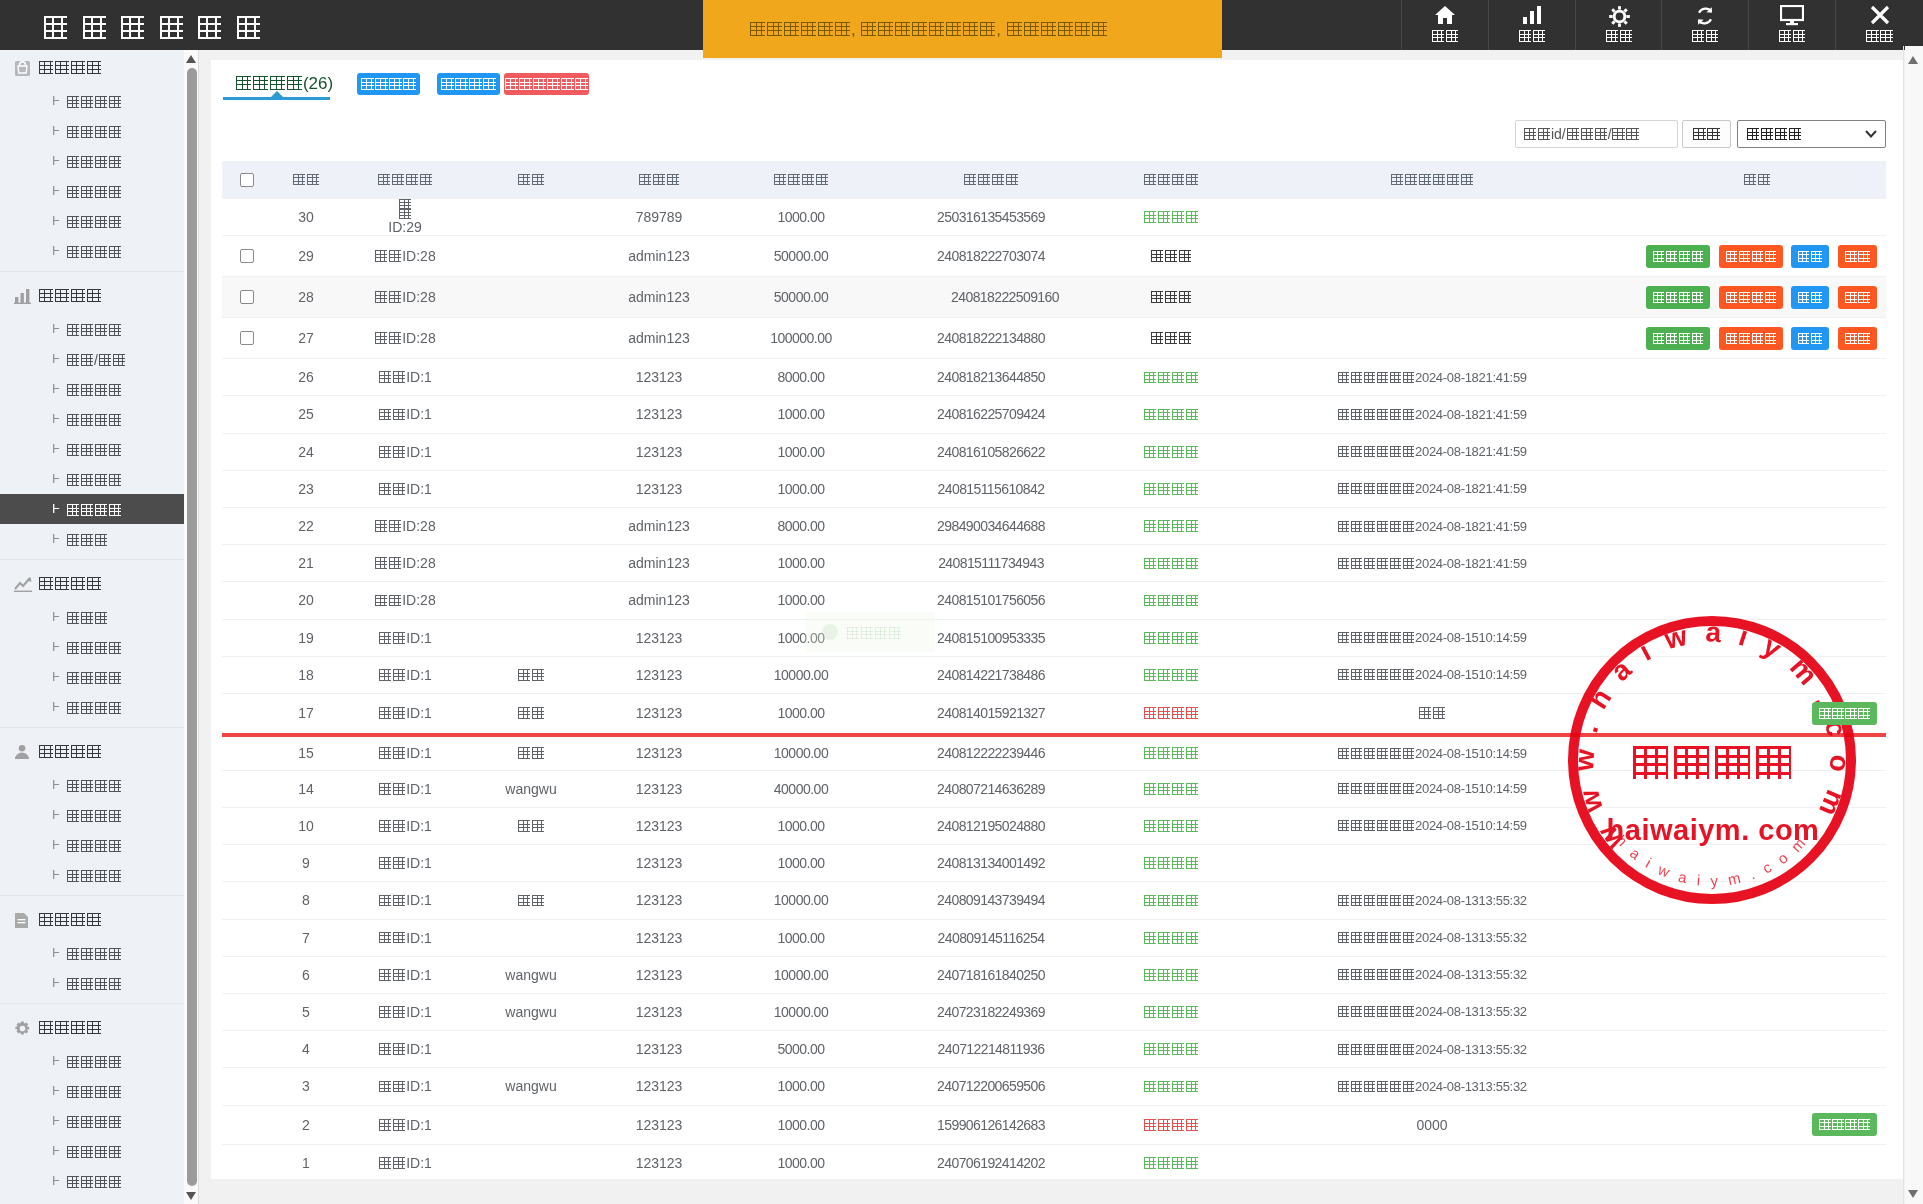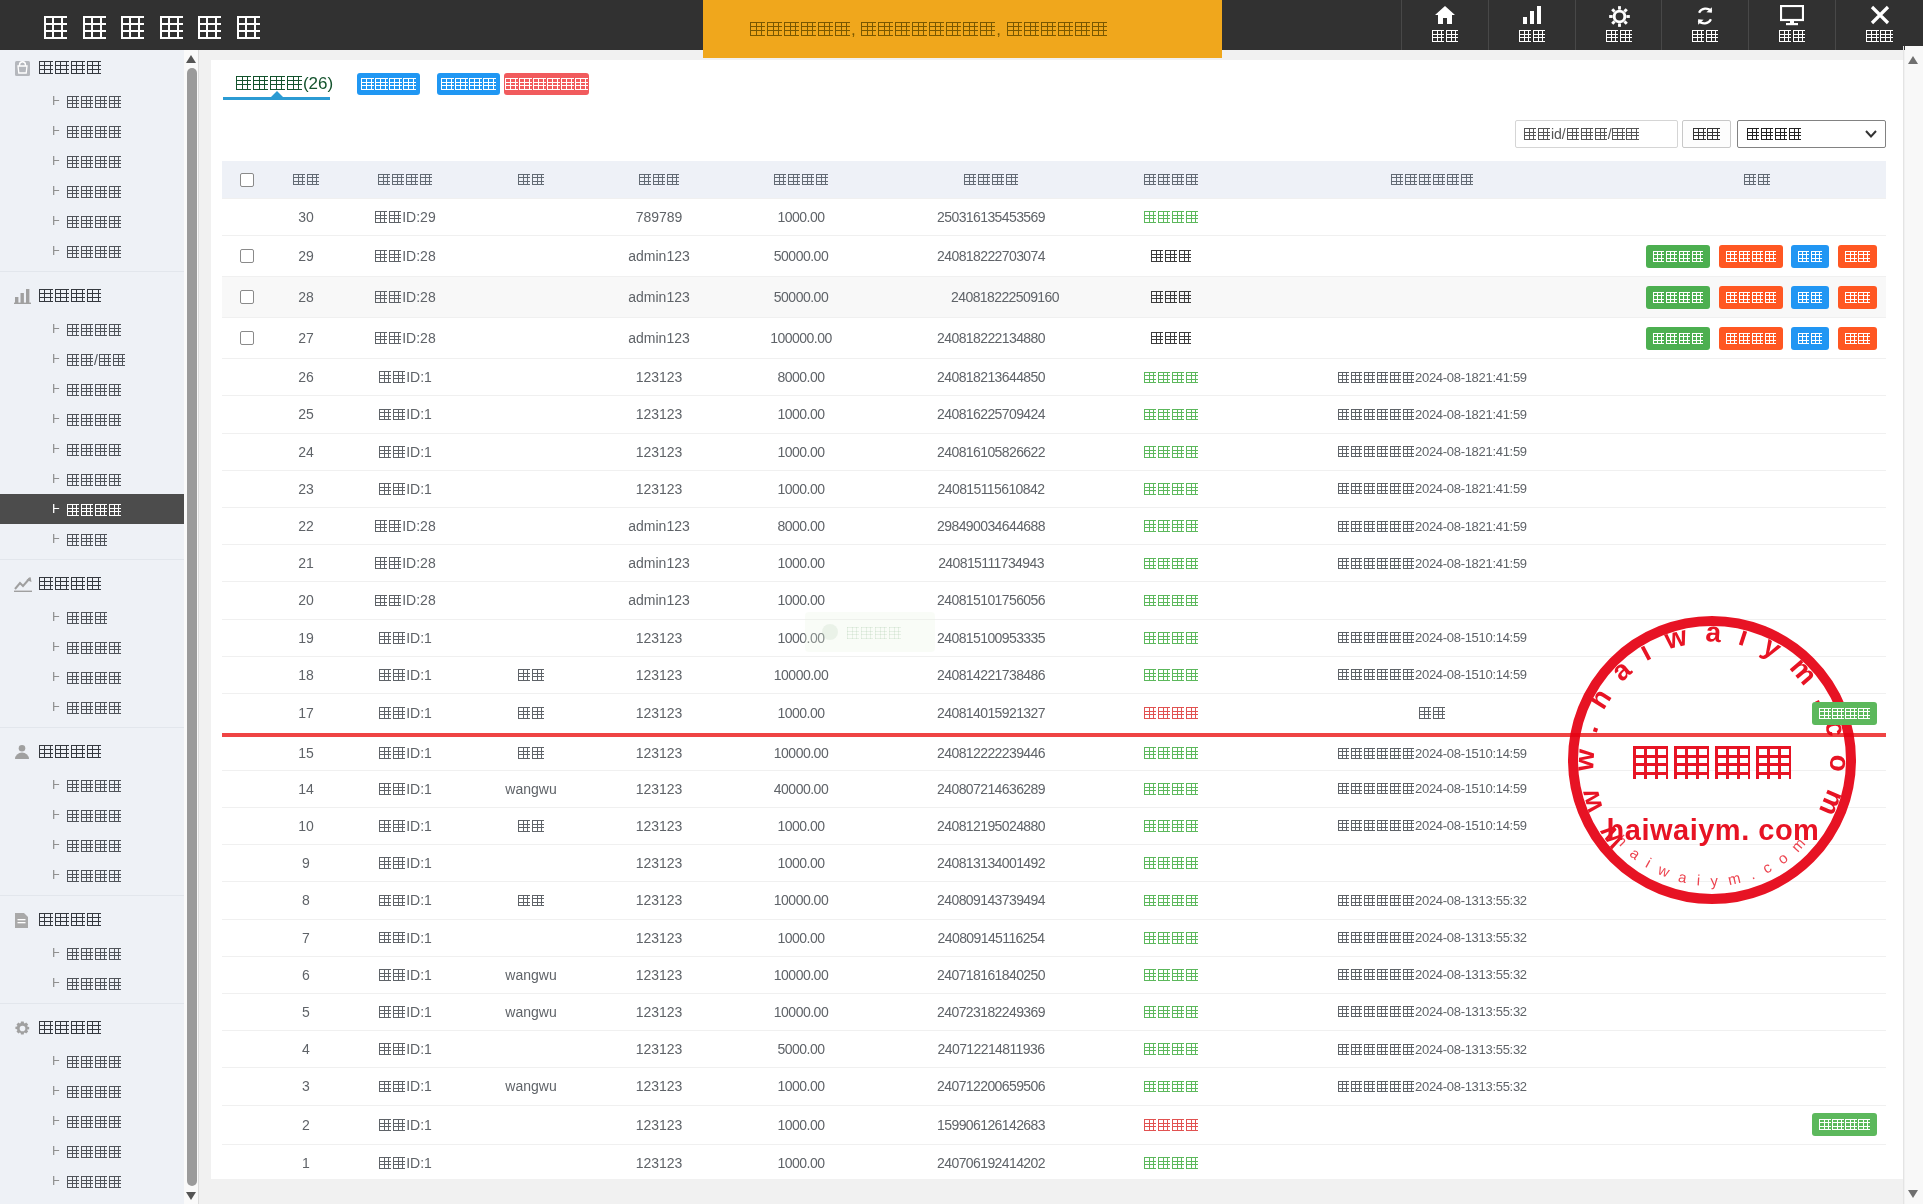--- a/index.html
+++ b/index.html
@@ -242,21 +242,21 @@
       <i class="h"></i>
       <i class="h"></i>
     </div>
     <div class="abs" style="left:1406px;top:0;width:258px;height:100%;display:flex;align-items:center;justify-content:center;">
       <i class="h"></i>
       <i class="h"></i>
     </div>
   </div>
 <div class="abs" style="left:222px;top:198.0px;width:1664px;height:37.2px;border-top:1px solid #f0f0f0;font-size:14px;color:#5f6368;">
     <div class="abs" style="left:50px;top:0;width:68px;height:100%;display:flex;align-items:center;justify-content:center;">30</div>
-    <div class="abs" style="left:118px;top:0;width:130px;height:100%;display:flex;align-items:center;justify-content:center;"><i class="h"></i><i class="h"></i>ID:29</div>
+    <div class="abs" style="left:118px;top:0;width:130px;height:100%;display:flex;align-items:center;justify-content:center;flex-direction:column;"><i class="h"></i><i class="h"></i>ID:29</div>
     <div class="abs" style="left:370px;top:0;width:134px;height:100%;display:flex;align-items:center;justify-content:center;">789789</div>
     <div class="abs" style="left:504px;top:0;width:150px;height:100%;display:flex;align-items:center;justify-content:center;">
       <span style="letter-spacing:-0.5px">1000.00</span>
     </div>
     <div class="abs" style="left:654px;top:0;width:230px;height:100%;display:flex;align-items:center;justify-content:center;">
       <span style="letter-spacing:-0.6px">250316135453569</span>
     </div>
     <div class="abs" style="left:884px;top:0;width:130px;height:100%;display:flex;align-items:center;justify-content:center;">
       <span style="color:#5cb85c"><i class="h"></i><i class="h"></i><i class="h"></i><i class="h"></i></span>
     </div>
@@ -698,20 +698,21 @@
     <div class="abs" style="left:370px;top:0;width:134px;height:100%;display:flex;align-items:center;justify-content:center;">123123</div>
     <div class="abs" style="left:504px;top:0;width:150px;height:100%;display:flex;align-items:center;justify-content:center;">
       <span style="letter-spacing:-0.5px">1000.00</span>
     </div>
     <div class="abs" style="left:654px;top:0;width:230px;height:100%;display:flex;align-items:center;justify-content:center;">
       <span style="letter-spacing:-0.6px">159906126142683</span>
     </div>
     <div class="abs" style="left:884px;top:0;width:130px;height:100%;display:flex;align-items:center;justify-content:center;">
       <span style="color:#e15251"><i class="h"></i><i class="h"></i><i class="h"></i><i class="h"></i></span>
     </div>
+    <div class="abs" style="left:1014px;top:0;width:392px;height:100%;display:flex;align-items:center;justify-content:center;">0000</div>
     <div class="abs" style="left:1406px;top:0;width:258px;height:100%;display:flex;align-items:center;justify-content:flex-end;padding-right:9px;z-index:25;">
       <span class="btn" style="width:65px;background:#5cb85c;font-size:13px;line-height:23px;height:23px;"><i class="h"></i><i class="h"></i><i class="h"></i><i class="h"></i></span>
     </div>
   </div>
 <div class="abs" style="left:222px;top:1144.0px;width:1664px;height:37.2px;border-top:1px solid #f0f0f0;font-size:14px;color:#5f6368;">
     <div class="abs" style="left:50px;top:0;width:68px;height:100%;display:flex;align-items:center;justify-content:center;">1</div>
     <div class="abs" style="left:118px;top:0;width:130px;height:100%;display:flex;align-items:center;justify-content:center;"><i class="h"></i><i class="h"></i>ID:1</div>
     <div class="abs" style="left:370px;top:0;width:134px;height:100%;display:flex;align-items:center;justify-content:center;">123123</div>
     <div class="abs" style="left:504px;top:0;width:150px;height:100%;display:flex;align-items:center;justify-content:center;">
       <span style="letter-spacing:-0.5px">1000.00</span>

